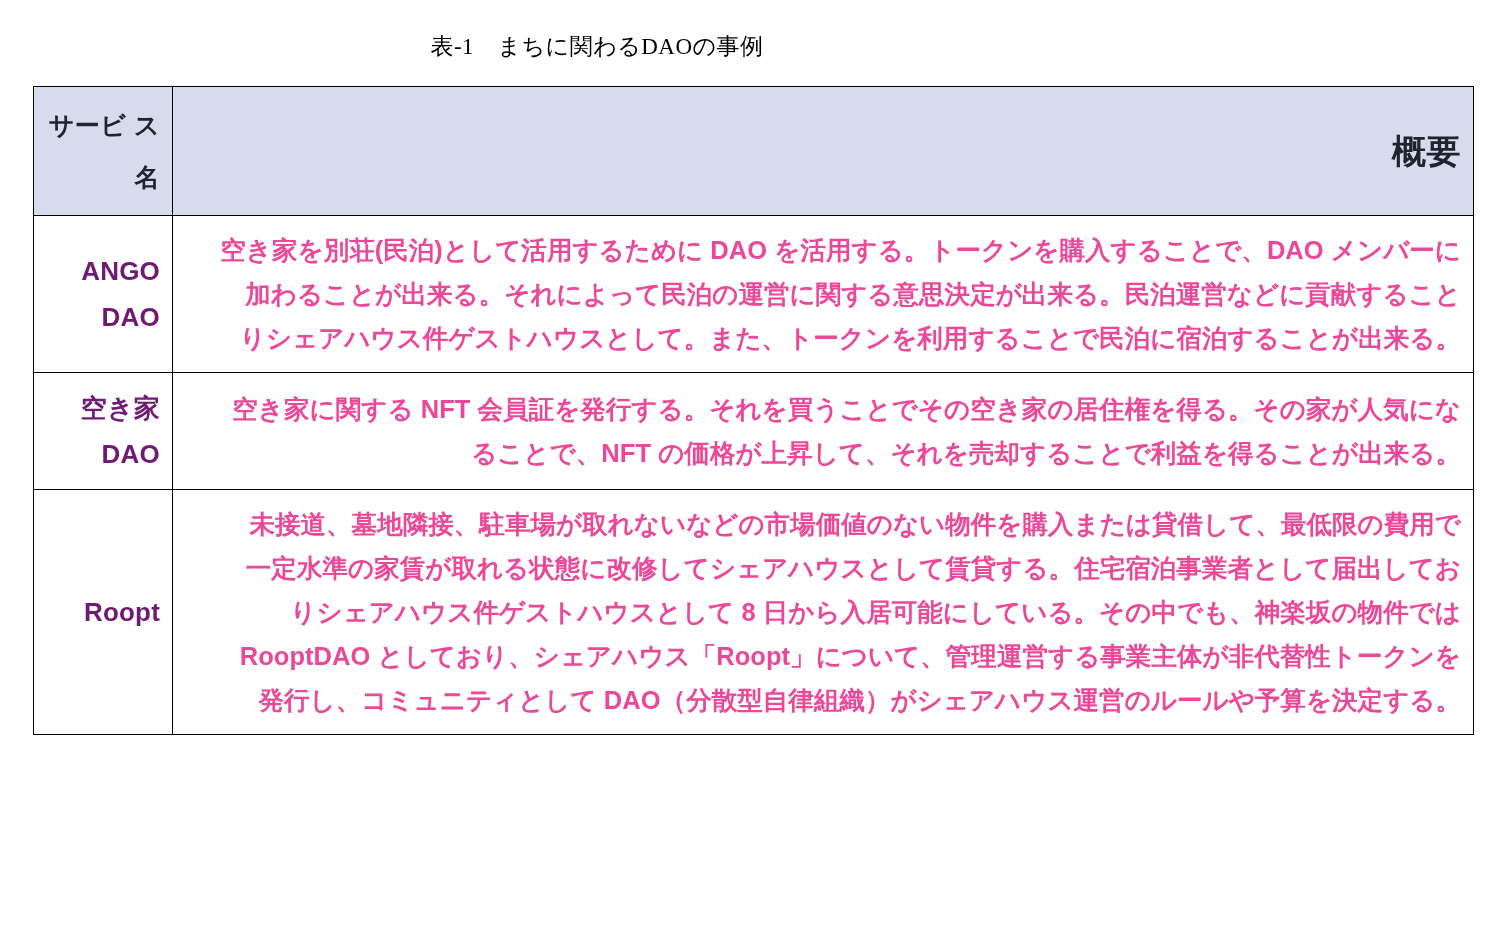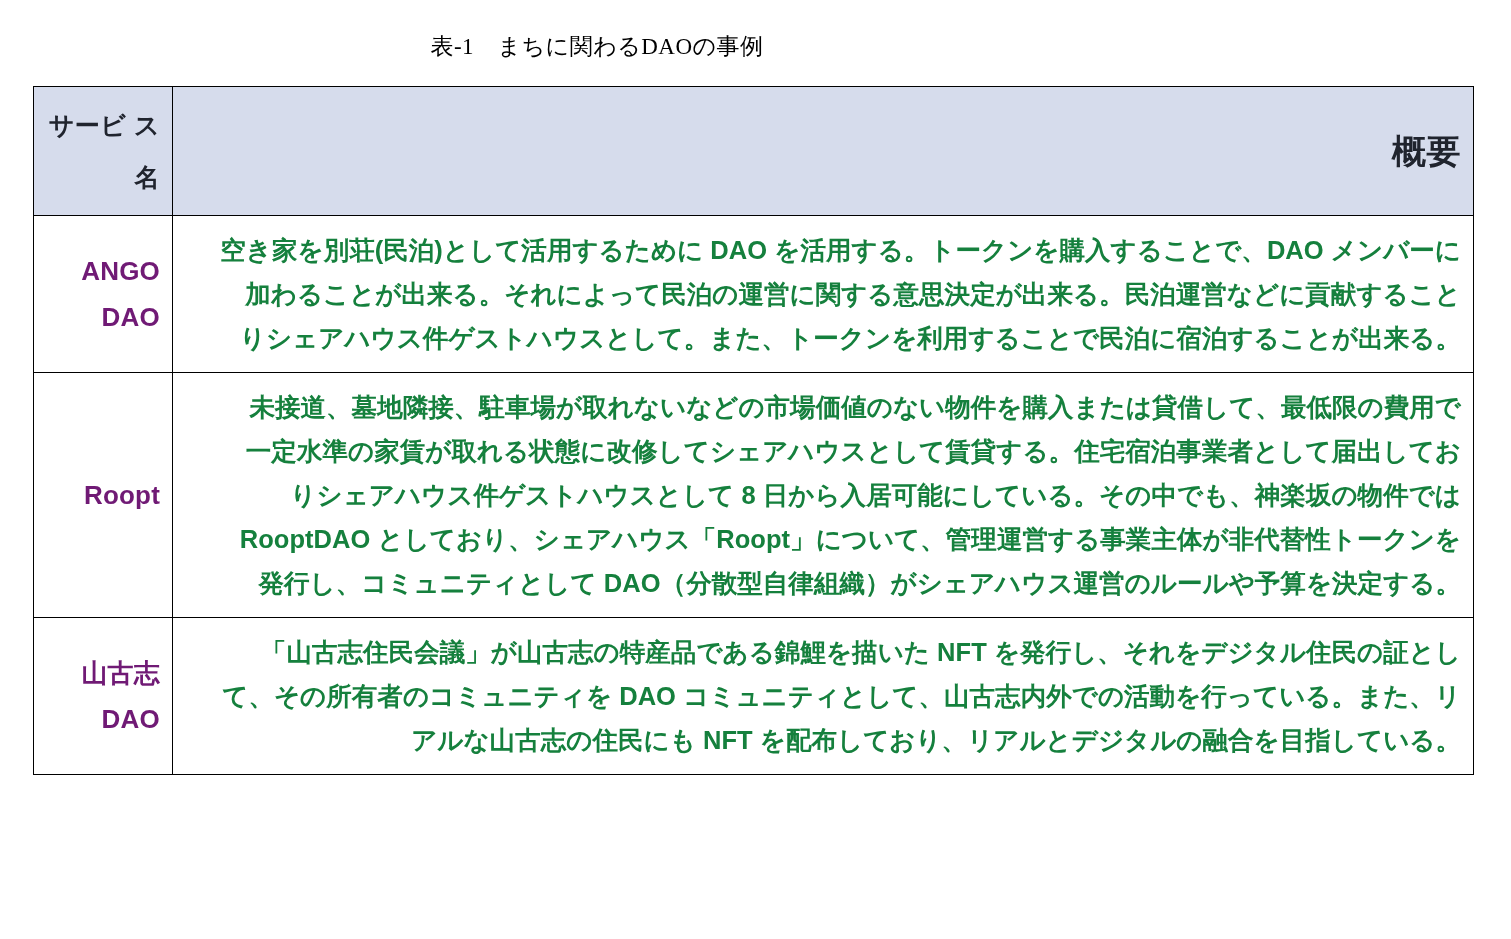--- a/index.html
+++ b/index.html
@@ -91,21 +91,21 @@
     color: #701a75;
   }
   .name-cell .nm-line { display: block; white-space: nowrap; }
 
   .desc-cell {
     padding: 9px 14px 11px 16px;
     font-size: 25.5px;
     line-height: 44px;
     letter-spacing: 0.05px;
     text-align: left;
-    color: #15803d;
+    color: #ec4899;
   }
   .desc-cell .ln {
     display: block;
     white-space: nowrap;
   }
 </style>
 </head>
 <body>
 
 <div class="page">
@@ -133,43 +133,42 @@
           <span class="nm-line">ANGO</span>
           <span class="nm-line">DAO</span>
         </td>
         <td class="desc-cell">
           <span class="ln">空き家を別荘(民泊)として活用するために DAO を活用する。トークンを購入することで、DAO メンバーに</span>
           <span class="ln">加わることが出来る。それによって民泊の運営に関する意思決定が出来る。民泊運営などに貢献すること</span>
           <span class="ln">りシェアハウス件ゲストハウスとして。また、トークンを利用することで民泊に宿泊することが出来る。</span>
         </td>
       </tr>
 
+      <tr>
+        <td class="name-cell">
+          <span class="nm-line">空き家</span>
+          <span class="nm-line">DAO</span>
+        </td>
+        <td class="desc-cell">
+          <span class="ln">空き家に関する NFT 会員証を発行する。それを買うことでその空き家の居住権を得る。その家が人気にな</span>
+          <span class="ln">ることで、NFT の価格が上昇して、それを売却することで利益を得ることが出来る。</span>
+        </td>
+      </tr>
 
       <tr>
         <td class="name-cell">
           <span class="nm-line">Roopt</span>
         </td>
         <td class="desc-cell">
           <span class="ln">未接道、墓地隣接、駐車場が取れないなどの市場価値のない物件を購入または貸借して、最低限の費用で</span>
           <span class="ln">一定水準の家賃が取れる状態に改修してシェアハウスとして賃貸する。住宅宿泊事業者として届出してお</span>
           <span class="ln">りシェアハウス件ゲストハウスとして 8 日から入居可能にしている。その中でも、神楽坂の物件では</span>
           <span class="ln">RooptDAO としており、シェアハウス「Roopt」について、管理運営する事業主体が非代替性トークンを</span>
           <span class="ln">発行し、コミュニティとして DAO（分散型自律組織）がシェアハウス運営のルールや予算を決定する。</span>
         </td>
       </tr>
 
 
-      <tr>
-        <td class="name-cell">
-          <span class="nm-line">山古志</span>
-          <span class="nm-line">DAO</span>
-        </td>
-        <td class="desc-cell">
-          <span class="ln">「山古志住民会議」が山古志の特産品である錦鯉を描いた NFT を発行し、それをデジタル住民の証とし</span>
-          <span class="ln">て、その所有者のコミュニティを DAO コミュニティとして、山古志内外での活動を行っている。また、リ</span>
-          <span class="ln">アルな山古志の住民にも NFT を配布しており、リアルとデジタルの融合を目指している。</span>
-        </td>
-      </tr>
 
     </tbody>
   </table>
 
 </div>
 
 </body></html>

